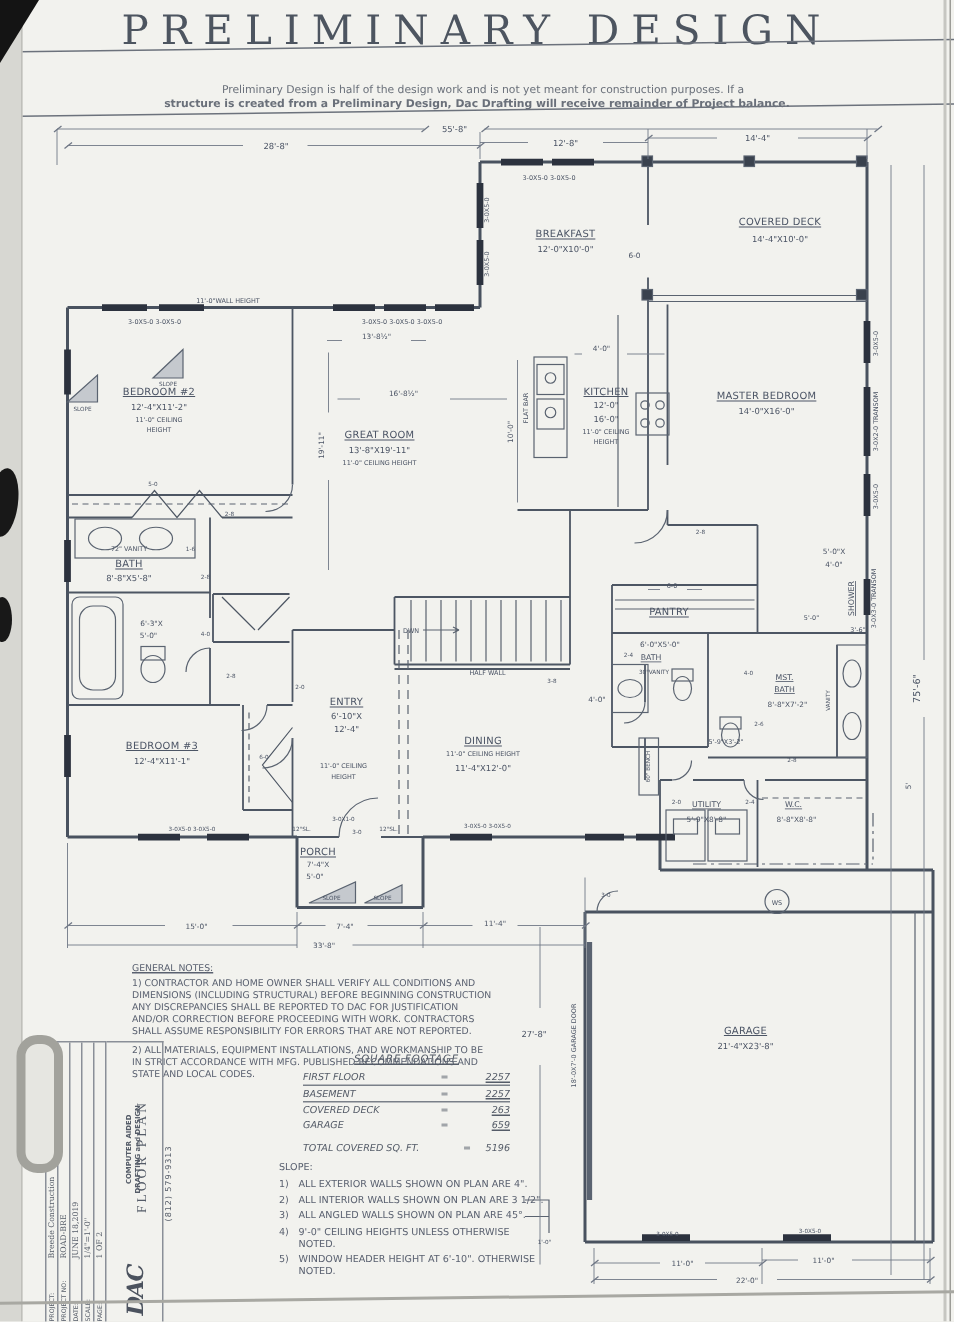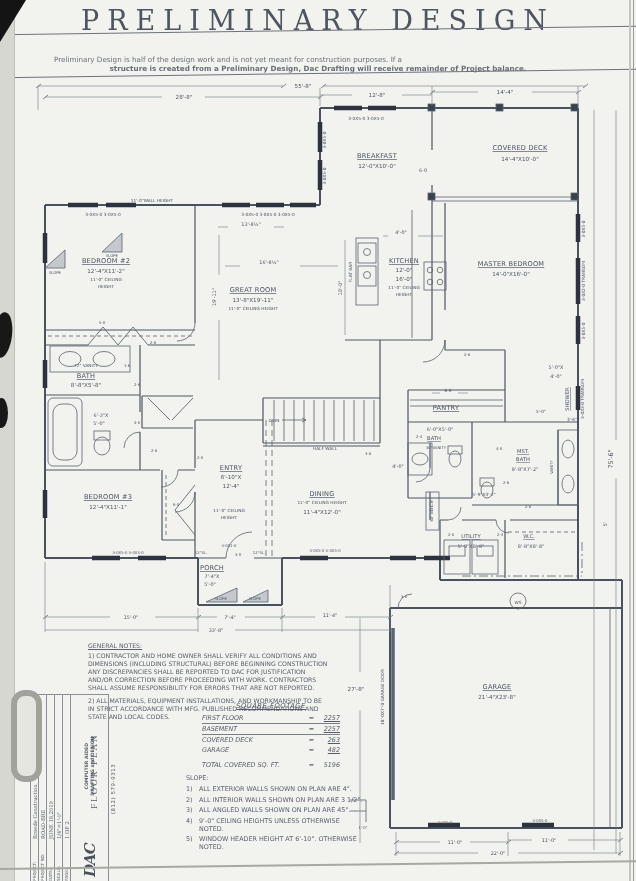--- a/index.html
+++ b/index.html
@@ -23,40 +23,40 @@
                  background:#a8a8a2; transform:rotate(-0.7deg); }
   
   .hdr-rule { position:absolute; left:-4px; width:644px; height:1px; background:#6c727c;
               transform:rotate(-0.75deg); }
   .hdr-title { position:absolute; left:0; top:5px; width:636px; text-align:center;
                font-family:"DejaVu Serif", serif; font-size:27px; letter-spacing:8px;
                color:#4d5560; font-weight:500; }
   .hdr-sub { position:absolute; left:0; top:37px; width:636px; text-align:center;
              font-family:"DejaVu Serif", serif; font-size:14px; font-weight:bold;
              letter-spacing:0.5px; color:#434a55; text-decoration:underline; }
-  .hdr-d1 { position:absolute; left:54px; top:55px; width:560px; 
+  .hdr-d1 { position:absolute; left:42px; top:55px; width:560px; text-align:center;
             font-size:7.2px; color:#6a707a; }
   .hdr-d2 { position:absolute; left:38px; top:63.5px; width:560px; text-align:center;
             font-size:7.2px; color:#6a707a;font-weight:bold; }
   
   svg.plan { position:absolute; left:0; top:0; width:636px; height:881px; }
   svg.plan text { text-anchor:middle; font-family:"DejaVu Sans", sans-serif; fill:#4a5364; }
   .t35 { font-size:3.8px; } .t4 { font-size:4.3px; } .t45 { font-size:4.9px; }
   .t5 { font-size:5.6px; } .t6 { font-size:6.4px; }
   .rn { font-size:6.6px; text-decoration:underline; letter-spacing:0.2px; }
   .rnsm { font-size:5.2px; text-decoration:underline; }
   
   .gnotes { position:absolute; left:88px; top:642px; width:240px; font-size:6.2px;
             line-height:1.28; color:#5a6170; }
   .gnotes .ttl { text-decoration:underline; margin-bottom:2px; }
   .gnotes .p2 { margin-top:5px; }
   .sqft { position:absolute; left:202px; top:702px; width:138px; font-size:6.4px; color:#555c68;font-style:italic; }
   .sqft .ttl { text-align:center; text-decoration:underline; font-size:6.8px;
                letter-spacing:0.5px; margin-bottom:3px; }
-  .sqft .row { display:flex; padding:1px 0; }
+  .sqft .row { display:flex; padding:1px 0;gap:15px; }
   .sqft .row .lb { flex:1; }
   .sqft .row .vl { width:26px; text-align:right; text-decoration:underline; }
   .sqft .sep { border-bottom:0.5px solid #7a8089; }
   .sqft .total { display:flex; margin-top:6px; }
   .sqft .total .lb { flex:1; }
   .notes { position:absolute; left:186px; top:774px; width:178px; font-size:6.4px;
            line-height:1.25; color:#5a6170; }
   .notes .ttl { margin-bottom:3px; }
   .notes .it { display:flex; margin-bottom:2.5px; }
   .notes .it .num { width:13px; flex:none; }
@@ -356,21 +356,21 @@
       <span class="vl">2257</span>
     </div>
     <div class="row">
       <span class="lb">COVERED DECK</span>
       <span>=</span>
       <span class="vl">263</span>
     </div>
     <div class="row">
       <span class="lb">GARAGE</span>
       <span>=</span>
-      <span class="vl">482</span>
+      <span class="vl">659</span>
     </div>
     <div class="total">
       <span class="lb">TOTAL COVERED SQ. FT.</span>
       <span>=</span>
       <span style="width:26px;text-align:right">5196</span>
     </div>
   </div>
 
   <div class="notes">
     <div class="ttl">SLOPE:</div>

